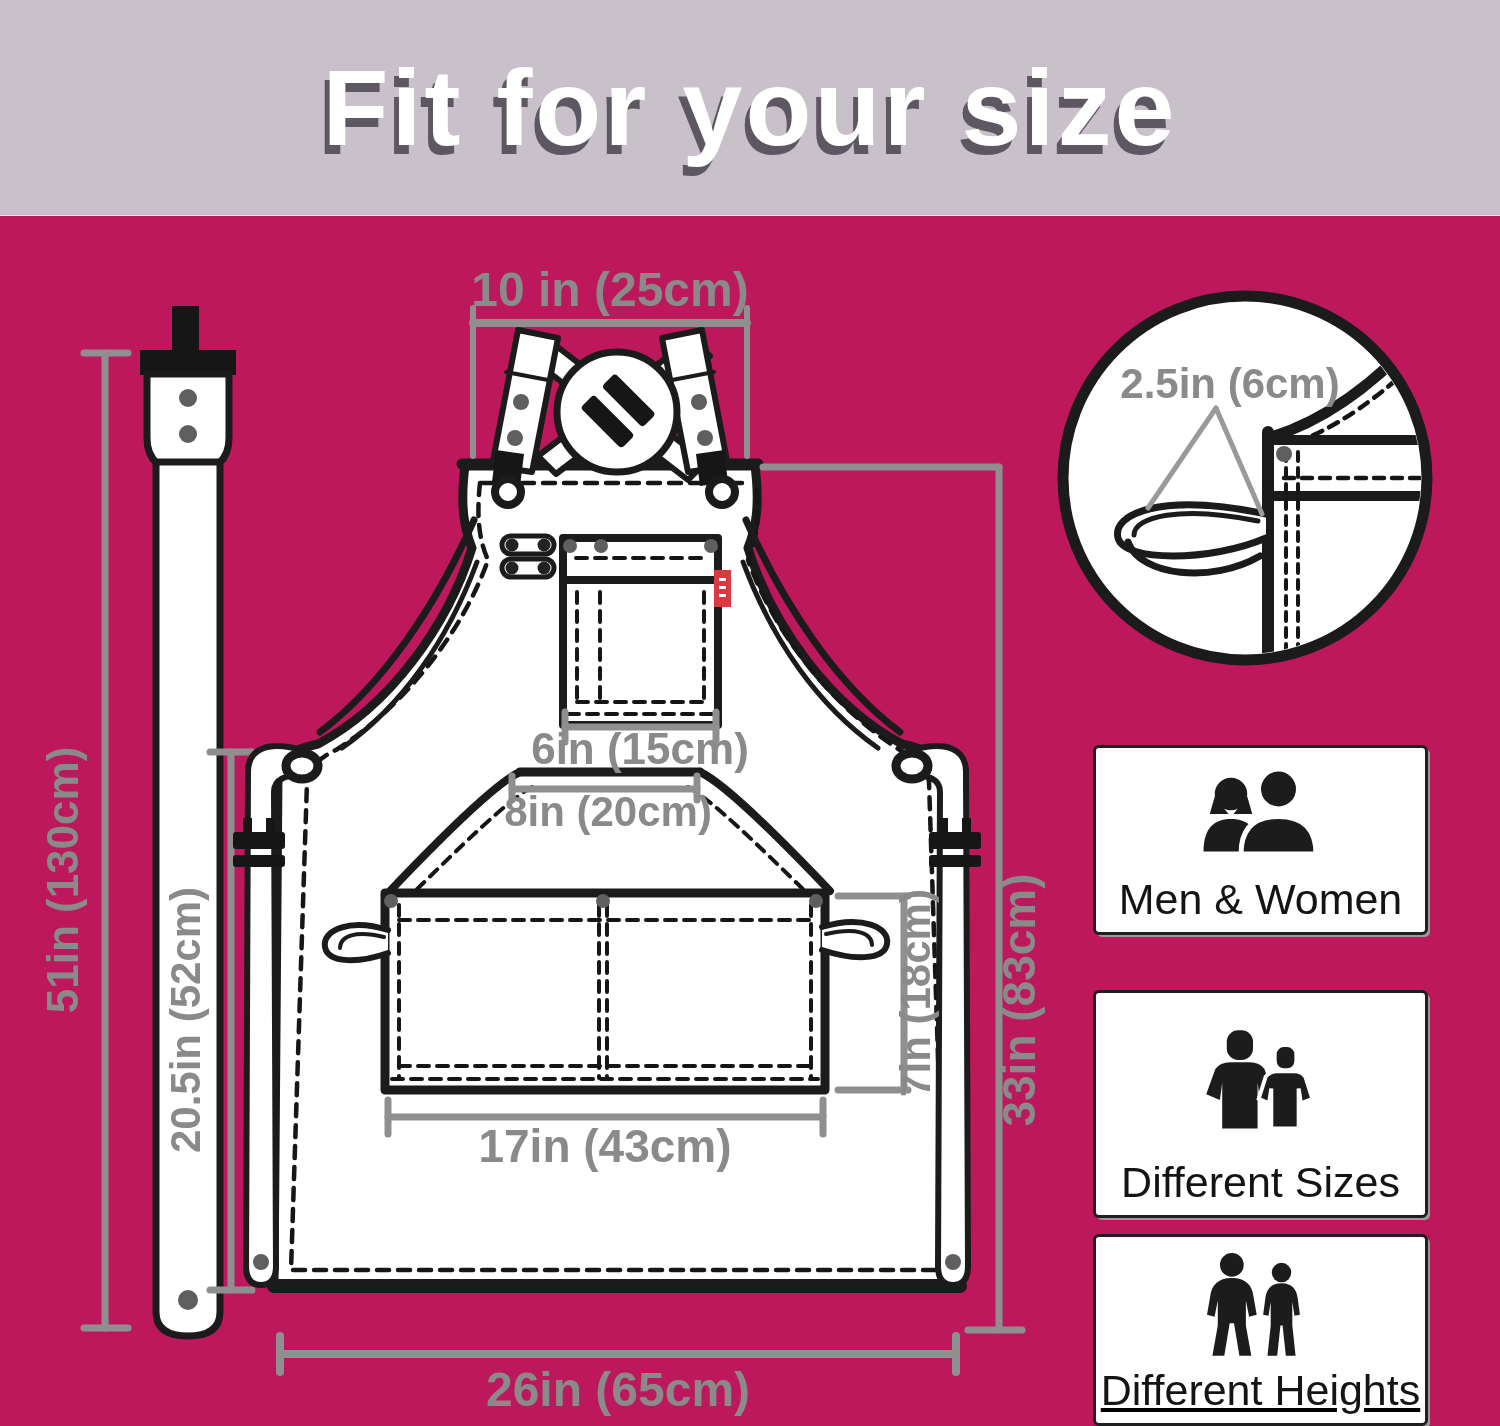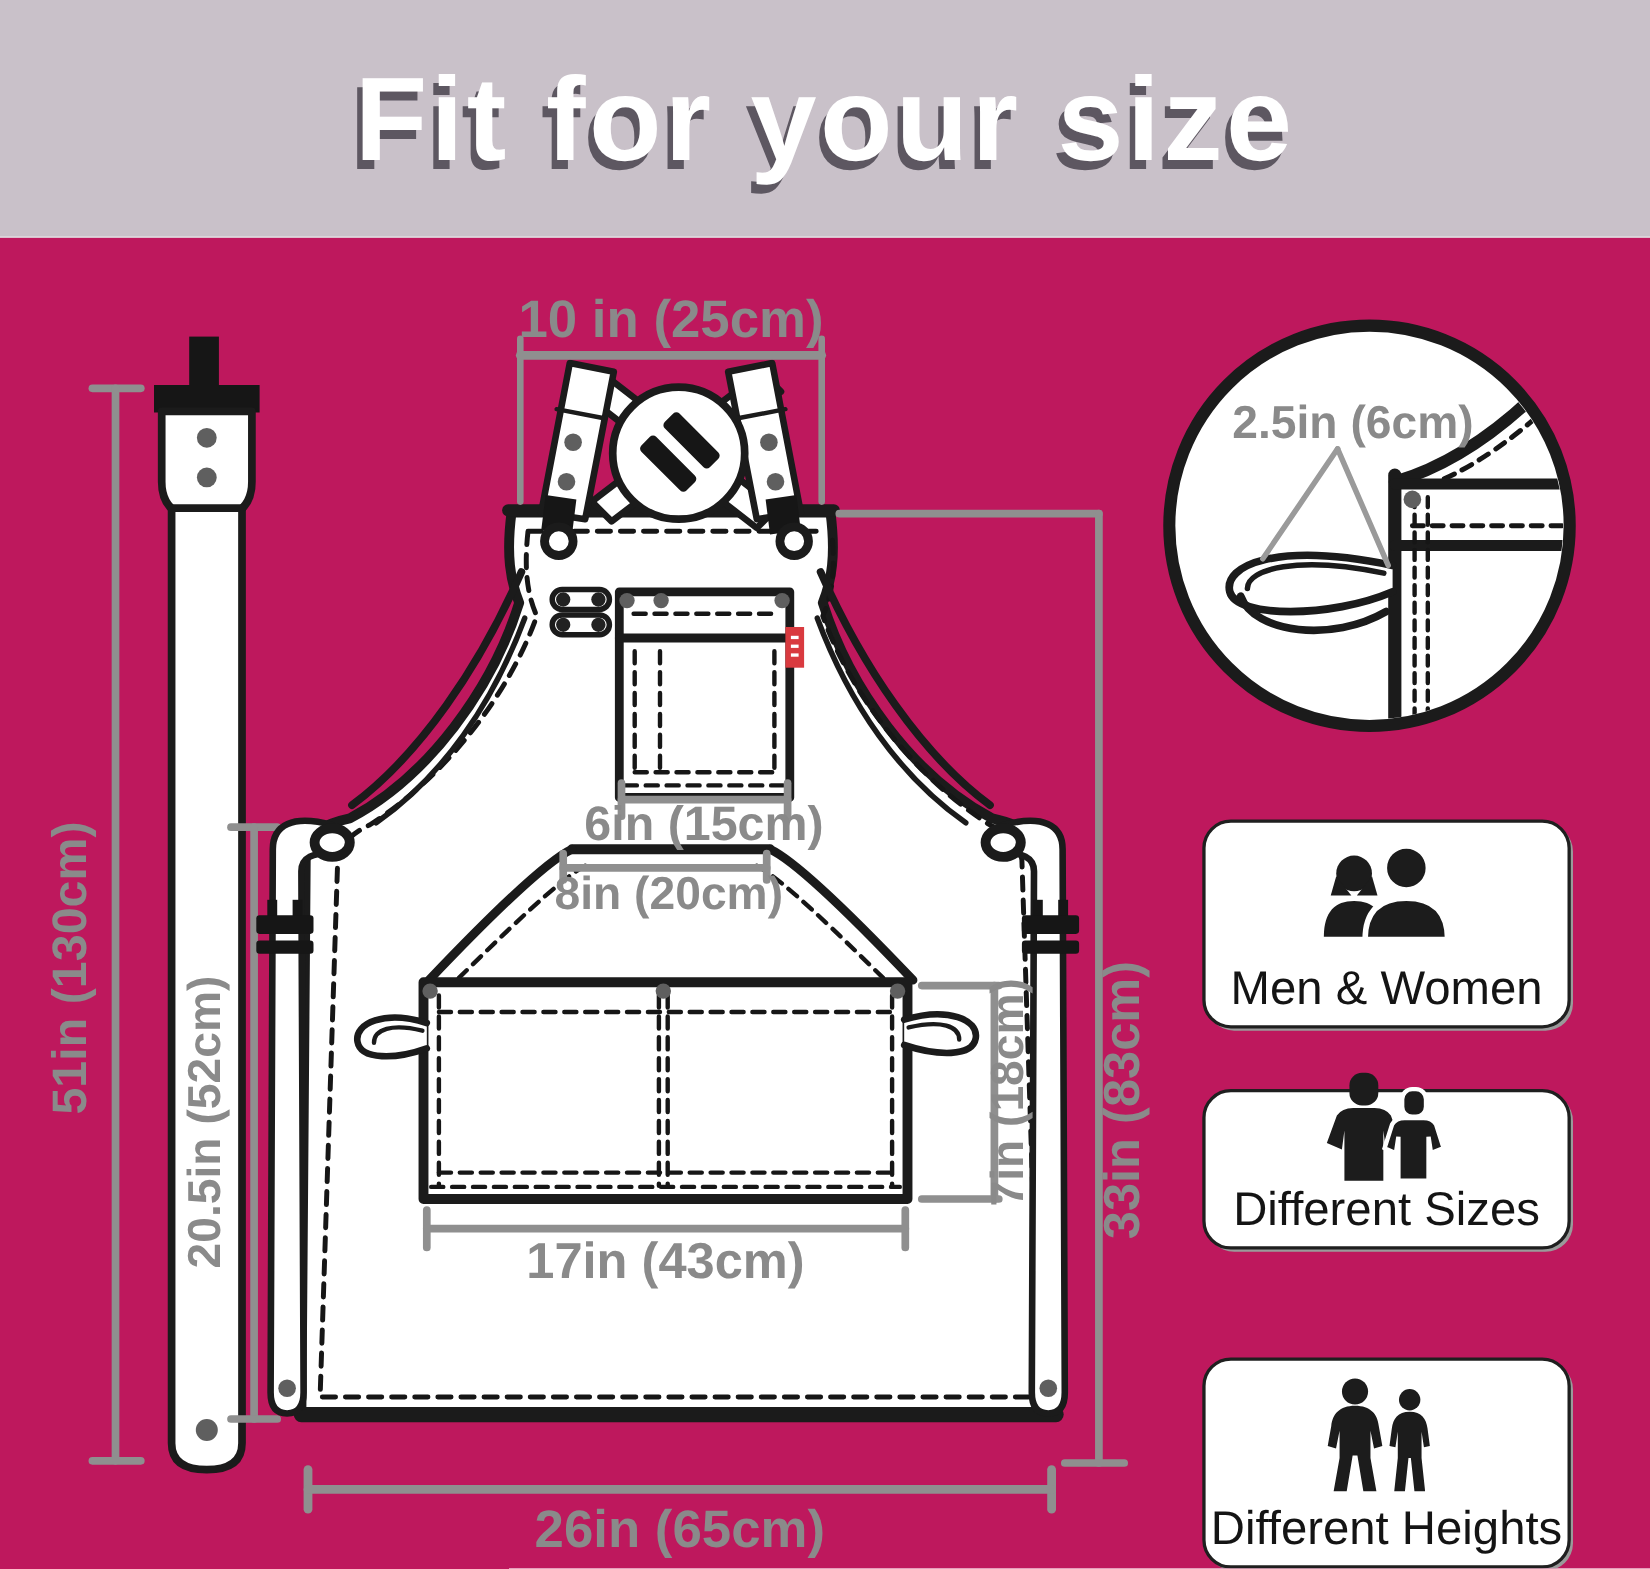--- a/index.html
+++ b/index.html
@@ -7,21 +7,21 @@
          font-family:"Liberation Sans",sans-serif;}
   
   #hdr{position:absolute;left:0;top:0;width:1500px;height:215px;background:#c9c1c9;
        display:flex;align-items:center;justify-content:center;border-bottom:1px solid #eceaec;}
   #hdr .t{color:#ffffff;font-size:108px;font-weight:bold;letter-spacing:3px;
           text-shadow:-5px 9px 0 #5d5761;}
   
   #dia{position:absolute;left:0;top:0;width:1500px;height:1426px;}
   
   .fbox{position:absolute;left:1093px;width:335px;height:190px;background:#fff;
-        border:3px solid #1f1f1f;border-radius:26px;box-shadow:3px 3px 0 -1px #9a9a9a;
+        border:3px solid #1f1f1f;border-radius:6px;box-shadow:3px 3px 0 -1px #9a9a9a;
         display:flex;flex-direction:column;align-items:center;justify-content:flex-end;
         box-sizing:border-box;padding-bottom:10px;}
   .fbox .lbl{font-size:43px;color:#141414;line-height:1.05;white-space:nowrap;}
   .fbox .ic{flex:1;display:flex;align-items:center;justify-content:center;padding-top:8px;}
   .dimtxt{fill:#8a8a8a;font-family:"Liberation Sans",sans-serif;font-weight:bold;}
 </style>
 </head>
 <body>
 
 <div id="stage">
@@ -270,35 +270,35 @@
           <path d="M49,26 L53,40 L38,40 Z" fill="#1c1c1c"></path>
           <path d="M14,70 C14,52 22,44 36,44 C50,44 58,52 58,70 Z" fill="#1c1c1c"></path>
           <circle cx="74" cy="20" r="16" fill="#1c1c1c" stroke="#fff" stroke-width="4"></circle>
           <path d="M44,72 C44,50 56,42 74,42 C92,42 104,50 104,72 Z" fill="#1c1c1c" stroke="#fff" stroke-width="4"></path>
         </g>
       </svg>
     </div>
     <div class="lbl">Men &amp; Women</div>
   </div>
 
-  <div class="fbox" style="top:990px;height:146px;">
+  <div class="fbox" style="top:990px;height:228px;">
     <div class="ic">
       <svg width="140" height="105" viewBox="0 0 120 92">
         <g>
           <rect x="30" y="2" width="23" height="26" rx="10" fill="#1c1c1c"></rect>
           <path d="M12,58 L20,36 Q24,30 33,30 L50,30 Q59,30 63,36 L71,58 L59,63 L57,48 L57,88 L26,88 L26,48 L24,63 Z" fill="#1c1c1c"></path>
           <rect x="72" y="15" width="19" height="22" rx="8" fill="#1c1c1c" stroke="#fff" stroke-width="3.5"></rect>
           <path d="M58,62 L64,43 Q67,38 74,38 L89,38 Q96,38 99,43 L105,62 L95,66 L93,53 L93,88 L69,88 L69,53 L67,66 Z" fill="#1c1c1c" stroke="#fff" stroke-width="3.5"></path>
         </g>
       </svg>
     </div>
     <div class="lbl">Different Sizes</div>
   </div>
 
-  <div class="fbox" style="top:1234px;height:192px;">
+  <div class="fbox" style="top:1234px;height:192px;text-decoration:underline;">
     <div class="ic">
       <svg width="130" height="108" viewBox="0 0 120 100">
         <g fill="#1c1c1c">
           <circle cx="33" cy="12" r="11"></circle>
           <path d="M33,24 C20,24 14,31 13,41 L10,58 L17,60 L20,45 L20,68 L15,96 L26,96 L31,66 L35,66 L40,96 L51,96 L46,68 L46,45 L49,60 L56,58 L53,41 C52,31 46,24 33,24 Z"></path>
           <circle cx="79" cy="19" r="9"></circle>
           <path d="M79,29 C69,29 65,35 64,43 L62,58 L67,59 L69,46 L69,68 L66,96 L75,96 L78,68 L80,68 L83,96 L92,96 L89,68 L89,46 L91,59 L96,58 L94,43 C93,35 89,29 79,29 Z"></path>
         </g>
       </svg>
     </div>

